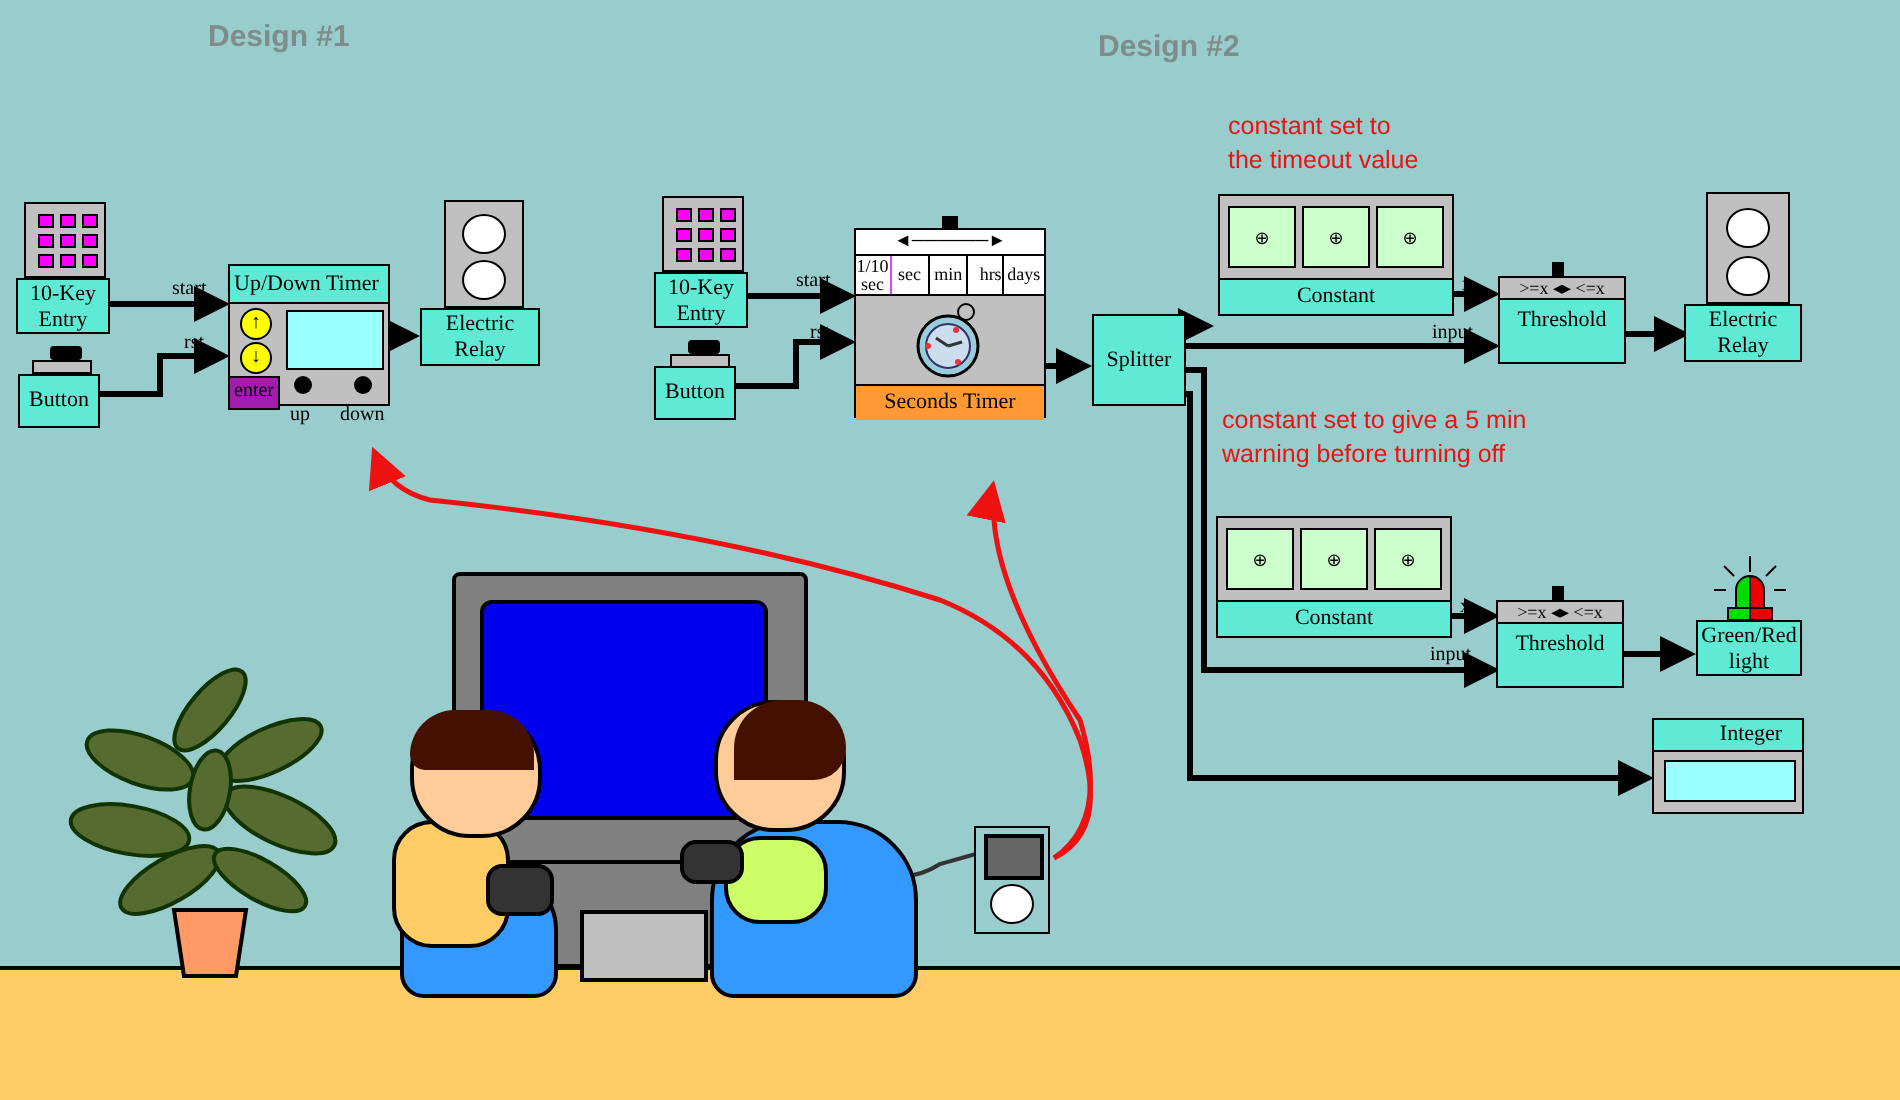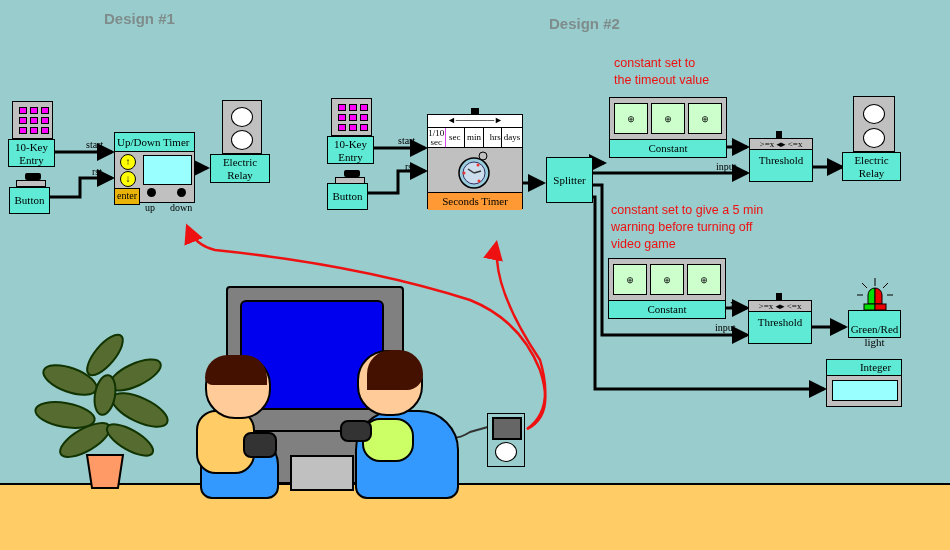--- a/index.html
+++ b/index.html
@@ -73,21 +73,21 @@
 </div>
 
 <div class="abs" style="left:25px;top:173px;width:16px;height:7px;background:#000;border-radius:2px;"></div>
 <div class="abs grey" style="left:16px;top:180px;width:30px;height:7px;"></div>
 <div class="abs orange lbl" style="left:9px;top:187px;width:41px;height:27px;line-height:25px;">Button</div>
 
 <div class="abs orange lbl" style="left:114px;top:132px;width:81px;height:36px;line-height:18px;text-align:left;padding-left:2px;">Up/Down Timer</div>
 <div class="abs grey" style="left:114px;top:151px;width:81px;height:52px;">
   <div class="abs" style="left:5px;top:2px;width:14px;height:14px;border-radius:50%;background:#ff0;border:1px solid #000;font-size:10px;text-align:center;line-height:14px;font-weight:bold;">↑</div>
   <div class="abs" style="left:5px;top:19px;width:14px;height:14px;border-radius:50%;background:#ff0;border:1px solid #000;font-size:10px;text-align:center;line-height:14px;font-weight:bold;">↓</div>
-  <div class="abs" style="left:-1px;top:36px;width:24px;height:15px;background:#eab308;border:1px solid #000;font-size:10px;line-height:14px;text-align:center;">enter</div>
+  <div class="abs" style="left:-1px;top:36px;width:24px;height:15px;background:#a21caf;border:1px solid #000;font-size:10px;line-height:14px;text-align:center;">enter</div>
   <div class="abs" style="left:28px;top:3px;width:47px;height:28px;background:#99ffff;border:1px solid #000;"></div>
   <div class="abs" style="left:32px;top:36px;width:9px;height:9px;border-radius:50%;background:#000;"></div>
   <div class="abs" style="left:62px;top:36px;width:9px;height:9px;border-radius:50%;background:#000;"></div>
 </div>
 <div class="port" style="left:145px;top:202px;">up</div>
 <div class="port" style="left:170px;top:202px;">down</div>
 <div class="port" style="left:86px;top:139px;">start</div>
 <div class="port" style="left:92px;top:166px;">rst</div>
 
 <div class="abs grey" style="left:222px;top:100px;width:40px;height:54px;">
@@ -150,21 +150,20 @@
 
 <div class="abs orange lbl" style="left:546px;top:157px;width:47px;height:46px;line-height:44px;">Splitter</div>
 
 <div class="note" style="left:614px;top:55px;">
   <div>constant set to</div>
   <div>the timeout value</div>
 </div>
 <div class="note" style="left:611px;top:202px;">
   <div>constant set to give a 5 min</div>
   <div>warning before turning off</div>
-  <div>video game</div>
 </div>
 
 <div class="abs grey" style="left:609px;top:97px;width:118px;height:43px;display:flex;gap:3px;padding:5px 4px;">
   <div style="flex:1;background:#ccffcc;border:1px solid #000;font-size:9px;text-align:center;line-height:30px;">⊕</div>
   <div style="flex:1;background:#ccffcc;border:1px solid #000;font-size:9px;text-align:center;line-height:30px;">⊕</div>
   <div style="flex:1;background:#ccffcc;border:1px solid #000;font-size:9px;text-align:center;line-height:30px;">⊕</div>
 </div>
 <div class="abs orange lbl" style="left:609px;top:139px;width:118px;height:19px;line-height:17px;">Constant</div>
 <div class="port" style="left:731px;top:137px;">x</div>
 <div class="port" style="left:716px;top:161px;">input</div>
@@ -201,21 +200,21 @@
       <line x1="12" y1="5" x2="17" y2="10"></line>
       <line x1="38" y1="5" x2="33" y2="10"></line>
       <line x1="7" y1="17" x2="13" y2="17"></line>
       <line x1="37" y1="17" x2="43" y2="17"></line>
     </g>
   <path d="M18,26 L18,17 A7,7 0 0 1 25,10 L25,26 z" fill="#00dd00" stroke="#000"></path>
   <path d="M25,26 L25,10 A7,7 0 0 1 32,17 L32,26 z" fill="#ee0000" stroke="#000"></path>
   <rect x="14" y="26" width="11" height="6" fill="#00dd00" stroke="#000"></rect>
   <rect x="25" y="26" width="11" height="6" fill="#ee0000" stroke="#000"></rect>
 </svg>
-<div class="abs orange lbl" style="left:848px;top:310px;width:53px;height:28px;padding-top:12px;">
+<div class="abs orange lbl" style="left:848px;top:310px;width:53px;height:28px;padding-top:1px;">
   <div>Green/Red</div>
   <div>light</div>
 </div>
 
 <div class="abs orange lbl" style="left:826px;top:359px;width:76px;height:17px;line-height:15px;padding-left:23px;">Integer Display</div>
 <div class="abs grey" style="left:826px;top:375px;width:76px;height:32px;">
   <div class="abs" style="left:5px;top:4px;width:64px;height:19px;background:#99ffff;border:1px solid #000;"></div>
 </div>
 
 <div class="abs" style="left:226px;top:286px;width:174px;height:146px;background:#808080;border:2px solid #000;border-radius:4px;">

